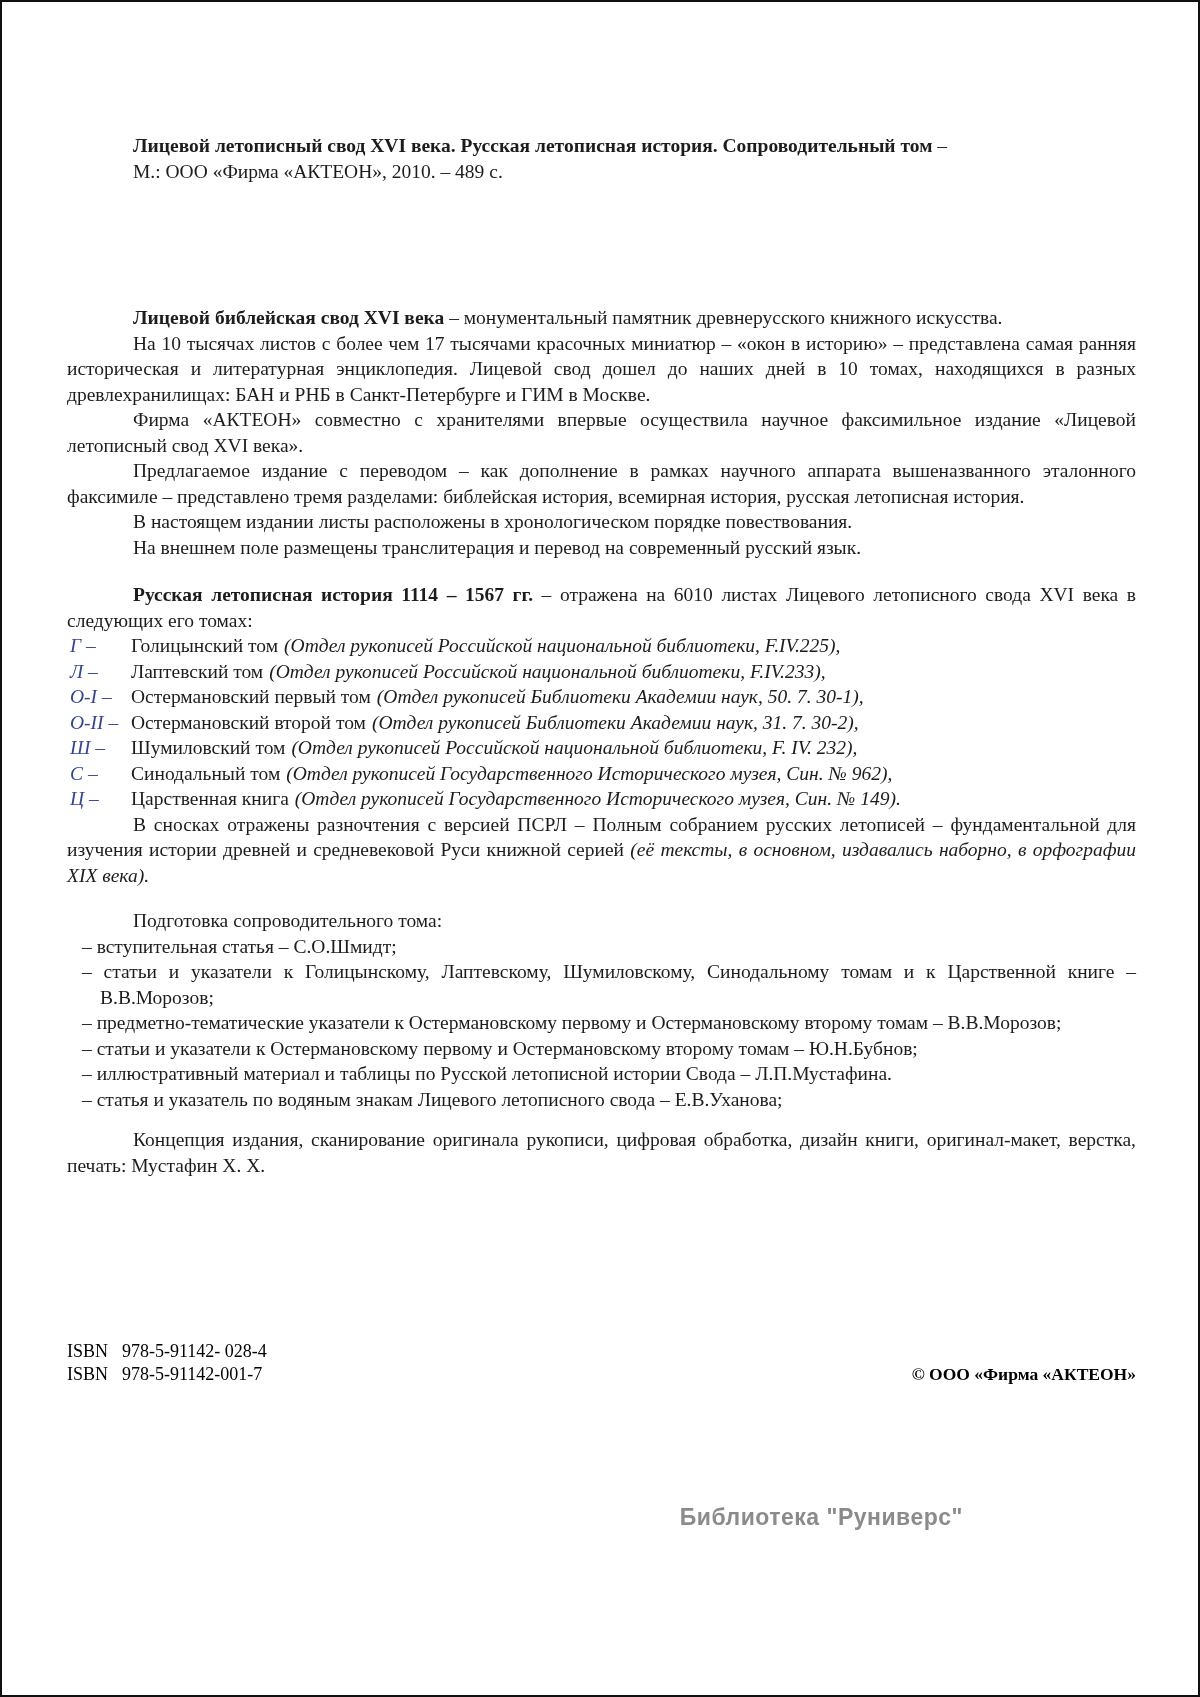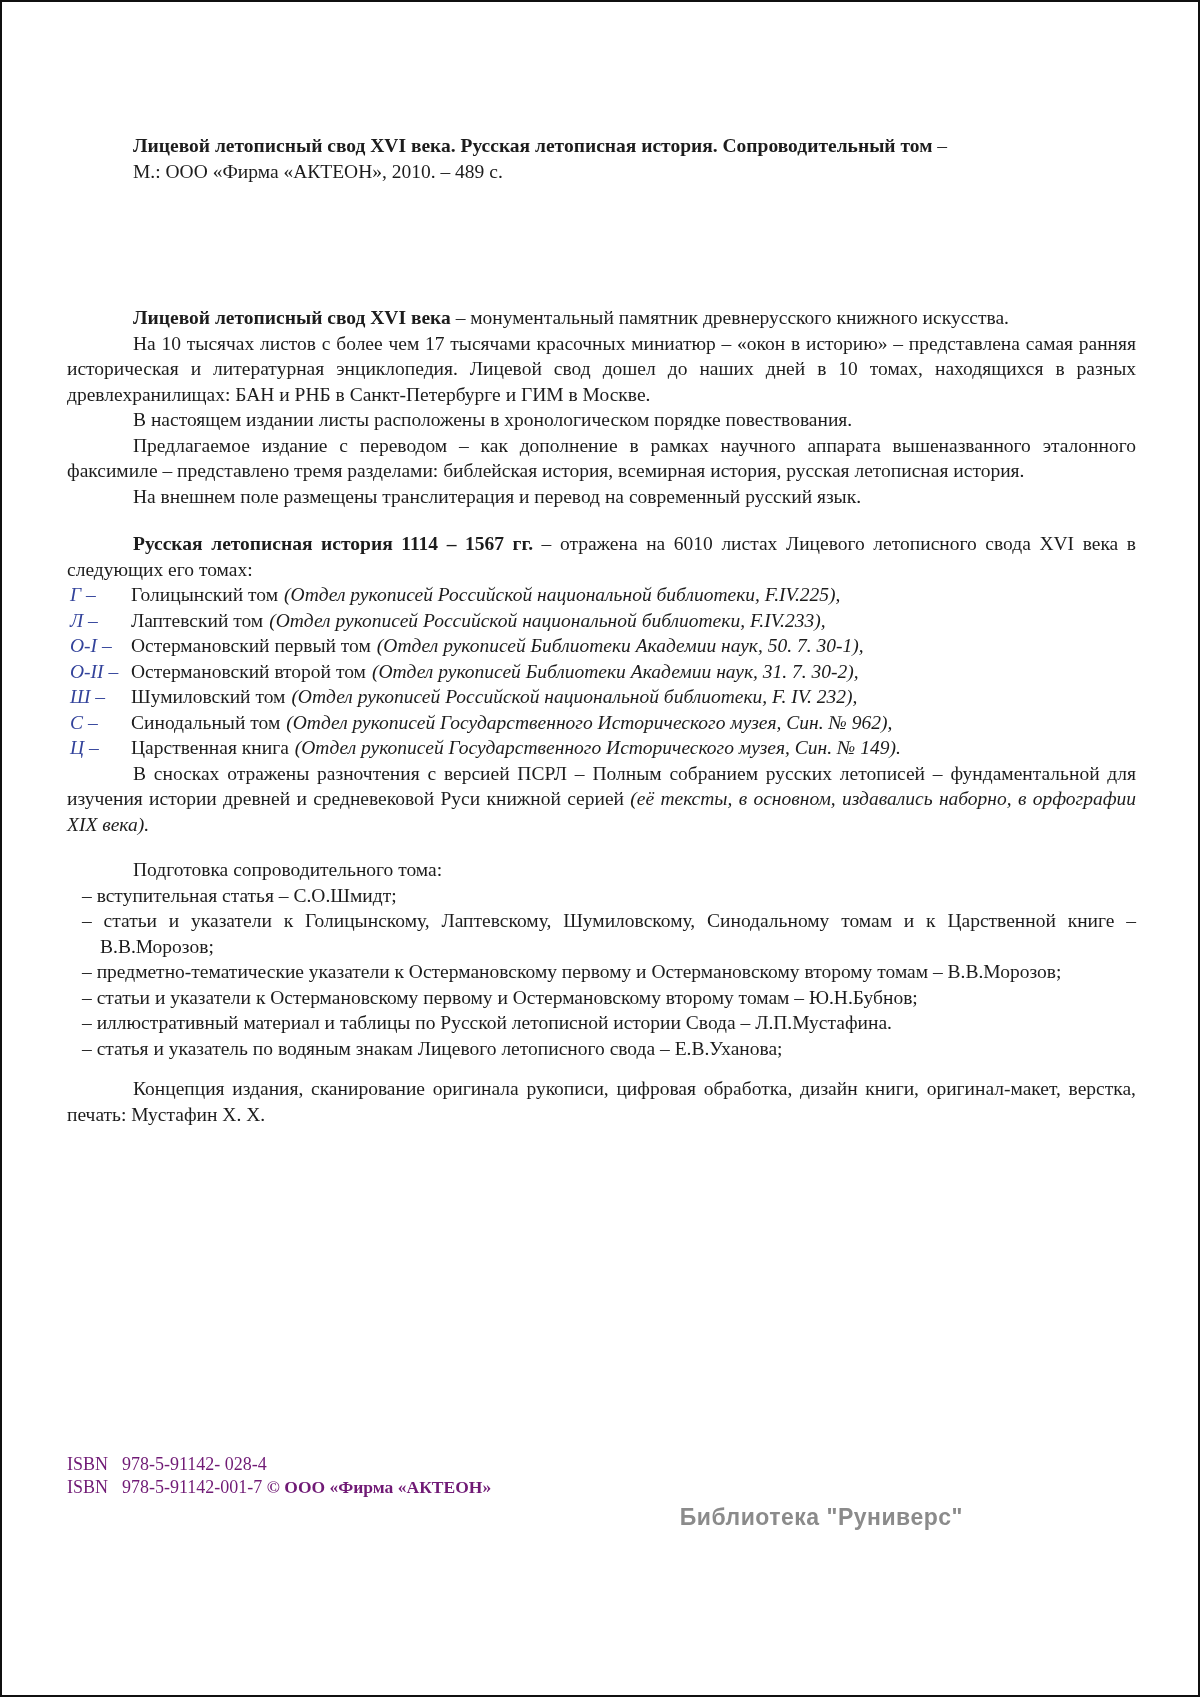--- a/index.html
+++ b/index.html
@@ -40,25 +40,25 @@
   .vol-detail { font-style:italic; margin-left:6px; }
   .prep-heading { margin-top:20px; }
   .prep-item {
     padding-left:33px;
     text-indent:-18px;
     text-align:justify;
   }
   .concept { margin-top:15px; }
   .footer {
     position:absolute;
-    left:65px; right:62px; top:1451px;
+    left:65px; right:62px; top:1338px;
     display:flex;
-    justify-content:flex-start;
+    justify-content:space-between;
     align-items:flex-end;
-    color:#701a75;
+    color:#000000;
   }
   .isbn-line { font-size:18px; line-height:23px; }
   .isbn-label { display:inline-block; }
   .isbn-value { margin-left:14px; }
   .copyright { font-size:17.5px; line-height:23px;font-weight:bold; }
   .watermark {
     position:absolute;
     top:1502px; right:235px;
     font-family:"Liberation Sans", sans-serif;
     font-weight:bold;
@@ -68,24 +68,25 @@
   }
 </style>
 </head>
 <body>
 
 <div class="page">
   <div class="content">
 
     <p class="title-block"><span class="b">Лицевой летописный свод XVI века. Русская летописная история. Сопроводительный том</span><span> –</span><br><span>М.: ООО «Фирма «АКТЕОН», 2010. – 489 с.</span></p>
 
-    <p class="para just indent"><span class="b">Лицевой летописный свод XVI века</span><span> – монументальный памятник древнерусского книжного искусства.</span></p>
+    <p class="para just indent"><span class="b">Лицевой библейская свод XVI века</span><span> – монументальный памятник древнерусского книжного искусства.</span></p>
     <p class="para just indent">На 10 тысячах листов с более чем 17 тысячами красочных миниатюр – «окон в историю» – представлена самая ранняя историческая и литературная энциклопедия. Лицевой свод дошел до наших дней в 10 томах, находящихся в разных древлехранилищах: БАН и РНБ в Санкт-Петербурге и ГИМ в Москве.</p>
+    <p class="para just indent">Фирма «АКТЕОН» совместно с хранителями впервые осуществила научное факсимильное издание «Лицевой летописный свод XVI века».</p>
+    <p class="para just indent">Предлагаемое издание с переводом – как дополнение в рамках научного аппарата вышеназванного эталонного факсимиле – представлено тремя разделами: библейская история, всемирная история, русская летописная история.</p>
     <p class="para indent">В настоящем издании листы расположены в хронологическом порядке повествования.</p>
-    <p class="para just indent">Предлагаемое издание с переводом – как дополнение в рамках научного аппарата вышеназванного эталонного факсимиле – представлено тремя разделами: библейская история, всемирная история, русская летописная история.</p>
     <p class="para indent">На внешнем поле размещены транслитерация и перевод на современный русский язык.</p>
 
     <p class="para just indent vol-intro"><span class="b">Русская летописная история 1114 – 1567 гг.</span><span> – отражена на 6010 листах Лицевого летописного свода XVI века в следующих его томах:</span></p>
 
     <div class="vol-row"><span class="vol-abbr">Г –</span><span class="vol-name">Голицынский том</span><span class="vol-detail">(Отдел рукописей Российской национальной библиотеки, F.IV.225),</span></div>
     <div class="vol-row"><span class="vol-abbr">Л –</span><span class="vol-name">Лаптевский том</span><span class="vol-detail">(Отдел рукописей Российской национальной библиотеки, F.IV.233),</span></div>
     <div class="vol-row"><span class="vol-abbr">О-I –</span><span class="vol-name">Остермановский первый том</span><span class="vol-detail">(Отдел рукописей Библиотеки Академии наук, 50. 7. 30-1),</span></div>
     <div class="vol-row"><span class="vol-abbr">О-II –</span><span class="vol-name">Остермановский второй том</span><span class="vol-detail">(Отдел рукописей Библиотеки Академии наук, 31. 7. 30-2),</span></div>
     <div class="vol-row"><span class="vol-abbr">Ш –</span><span class="vol-name">Шумиловский том</span><span class="vol-detail">(Отдел рукописей Российской национальной библиотеки, F. IV. 232),</span></div>
     <div class="vol-row"><span class="vol-abbr">С –</span><span class="vol-name">Синодальный том</span><span class="vol-detail">(Отдел рукописей Государственного Исторического музея, Син. № 962),</span></div>

